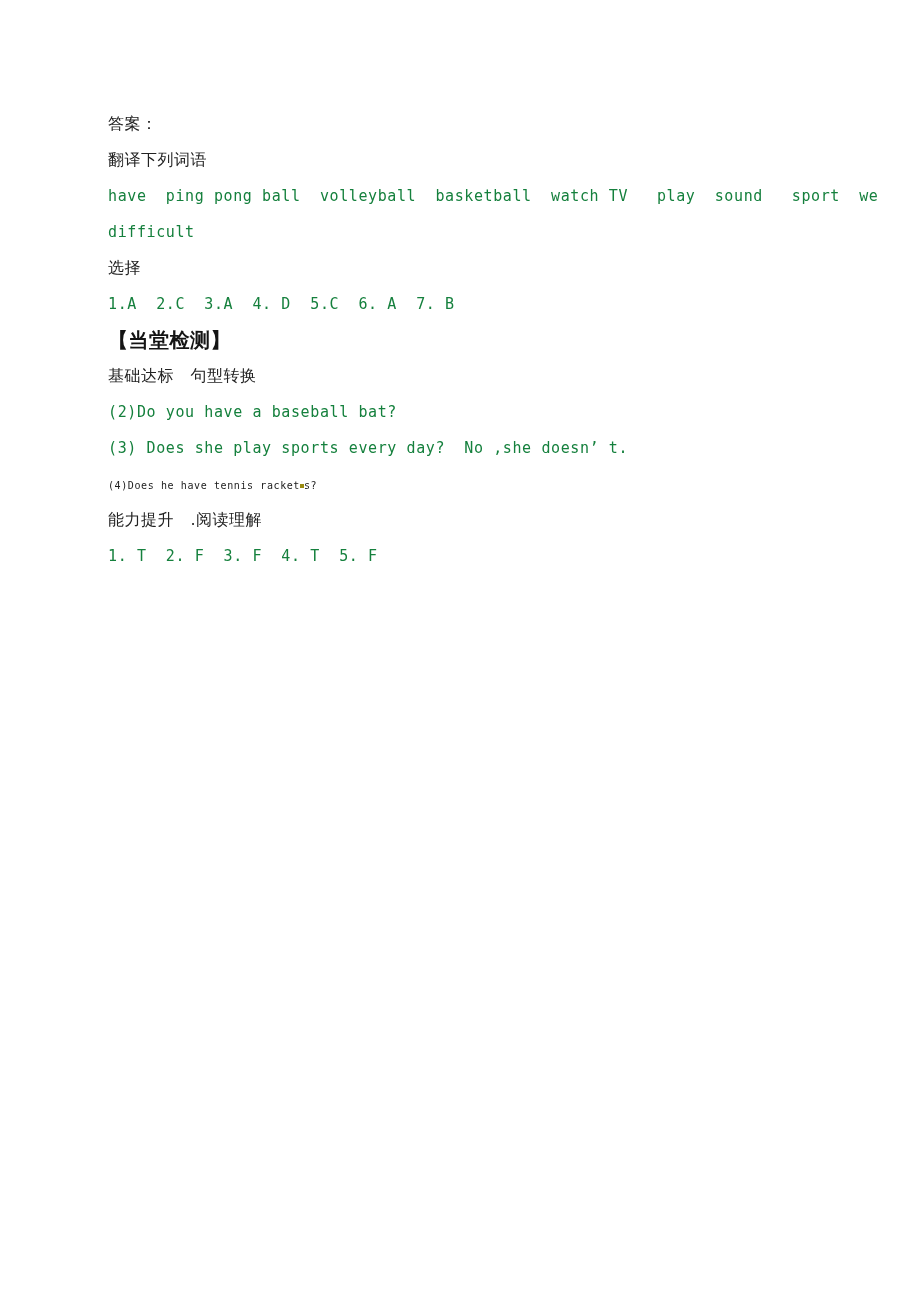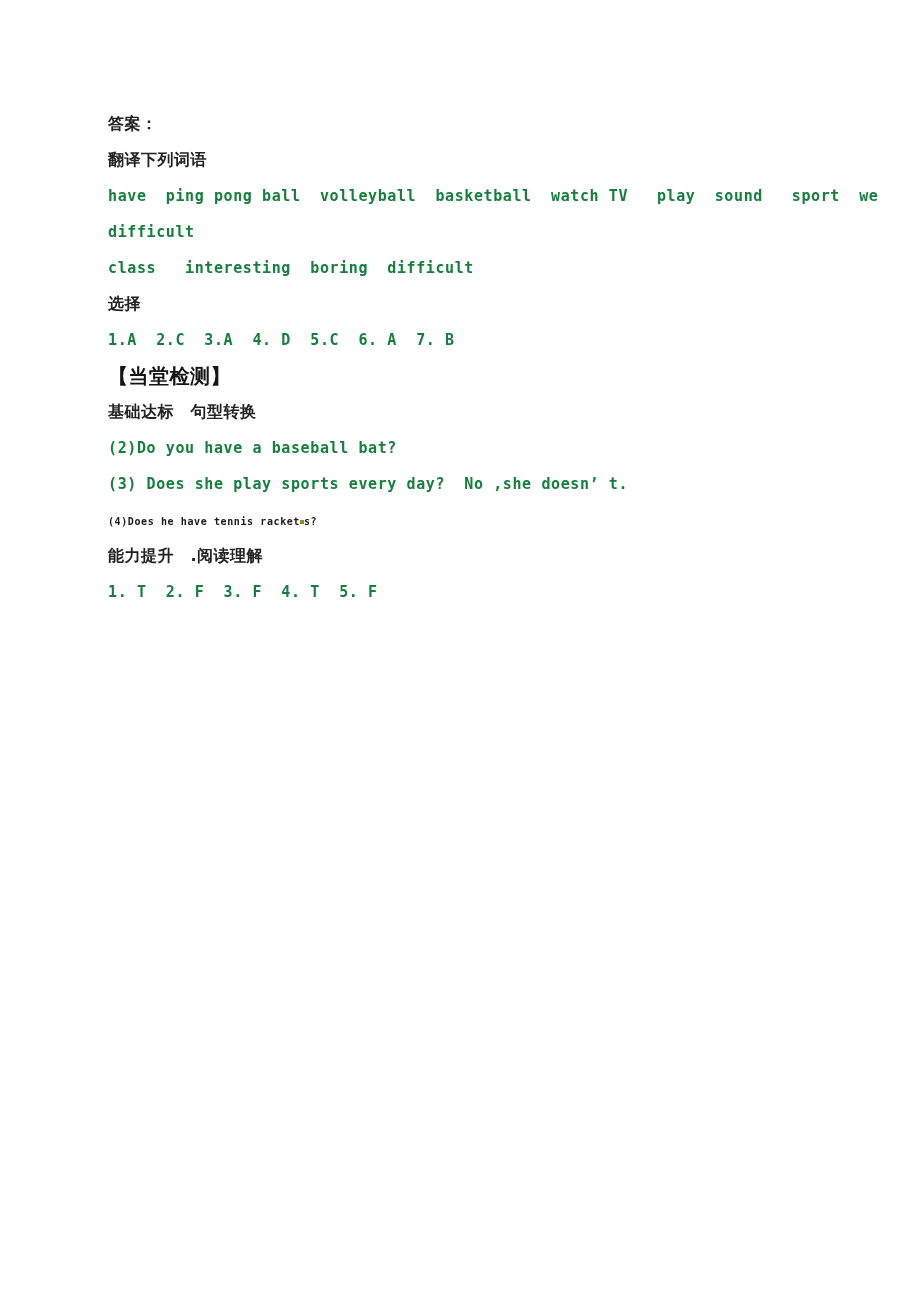--- a/index.html
+++ b/index.html
@@ -29,21 +29,20 @@
     left: 108px;
     top: 106px;
     width: 760px;
   }
   .line {
     height: 36px;
     line-height: 36px;
     white-space: pre;
     color: #1b1b1b;
     font-size: 16.5px;
-    font-weight: bold;
   }
   
   .cjk {
     font-family: "DejaVu Sans", "Liberation Sans", sans-serif;
     font-size: 16px;
     letter-spacing: 0.5px;
     color: #222222;
   }
   .cjk-bold {
     font-family: "DejaVu Sans", "Liberation Sans", sans-serif;
@@ -80,21 +79,20 @@
   <div class="content">
 
     <div class="line cjk">答案：</div>
 
     <div class="line cjk">翻译下列词语</div>
 
     <div class="line mono">have  ping pong ball  volleyball  basketball  watch TV   play  sound   sport  we</div>
 
     <div class="line mono">difficult</div>
 
-    <div class="line mono">class   interesting  boring  difficult</div>
 
     <div class="line cjk">选择</div>
 
     <div class="line mono">1.A  2.C  3.A  4. D  5.C  6. A  7. B</div>
 
     <div class="line cjk-bold">【当堂检测】</div>
 
     <div class="line cjk">基础达标　句型转换</div>
 
 

